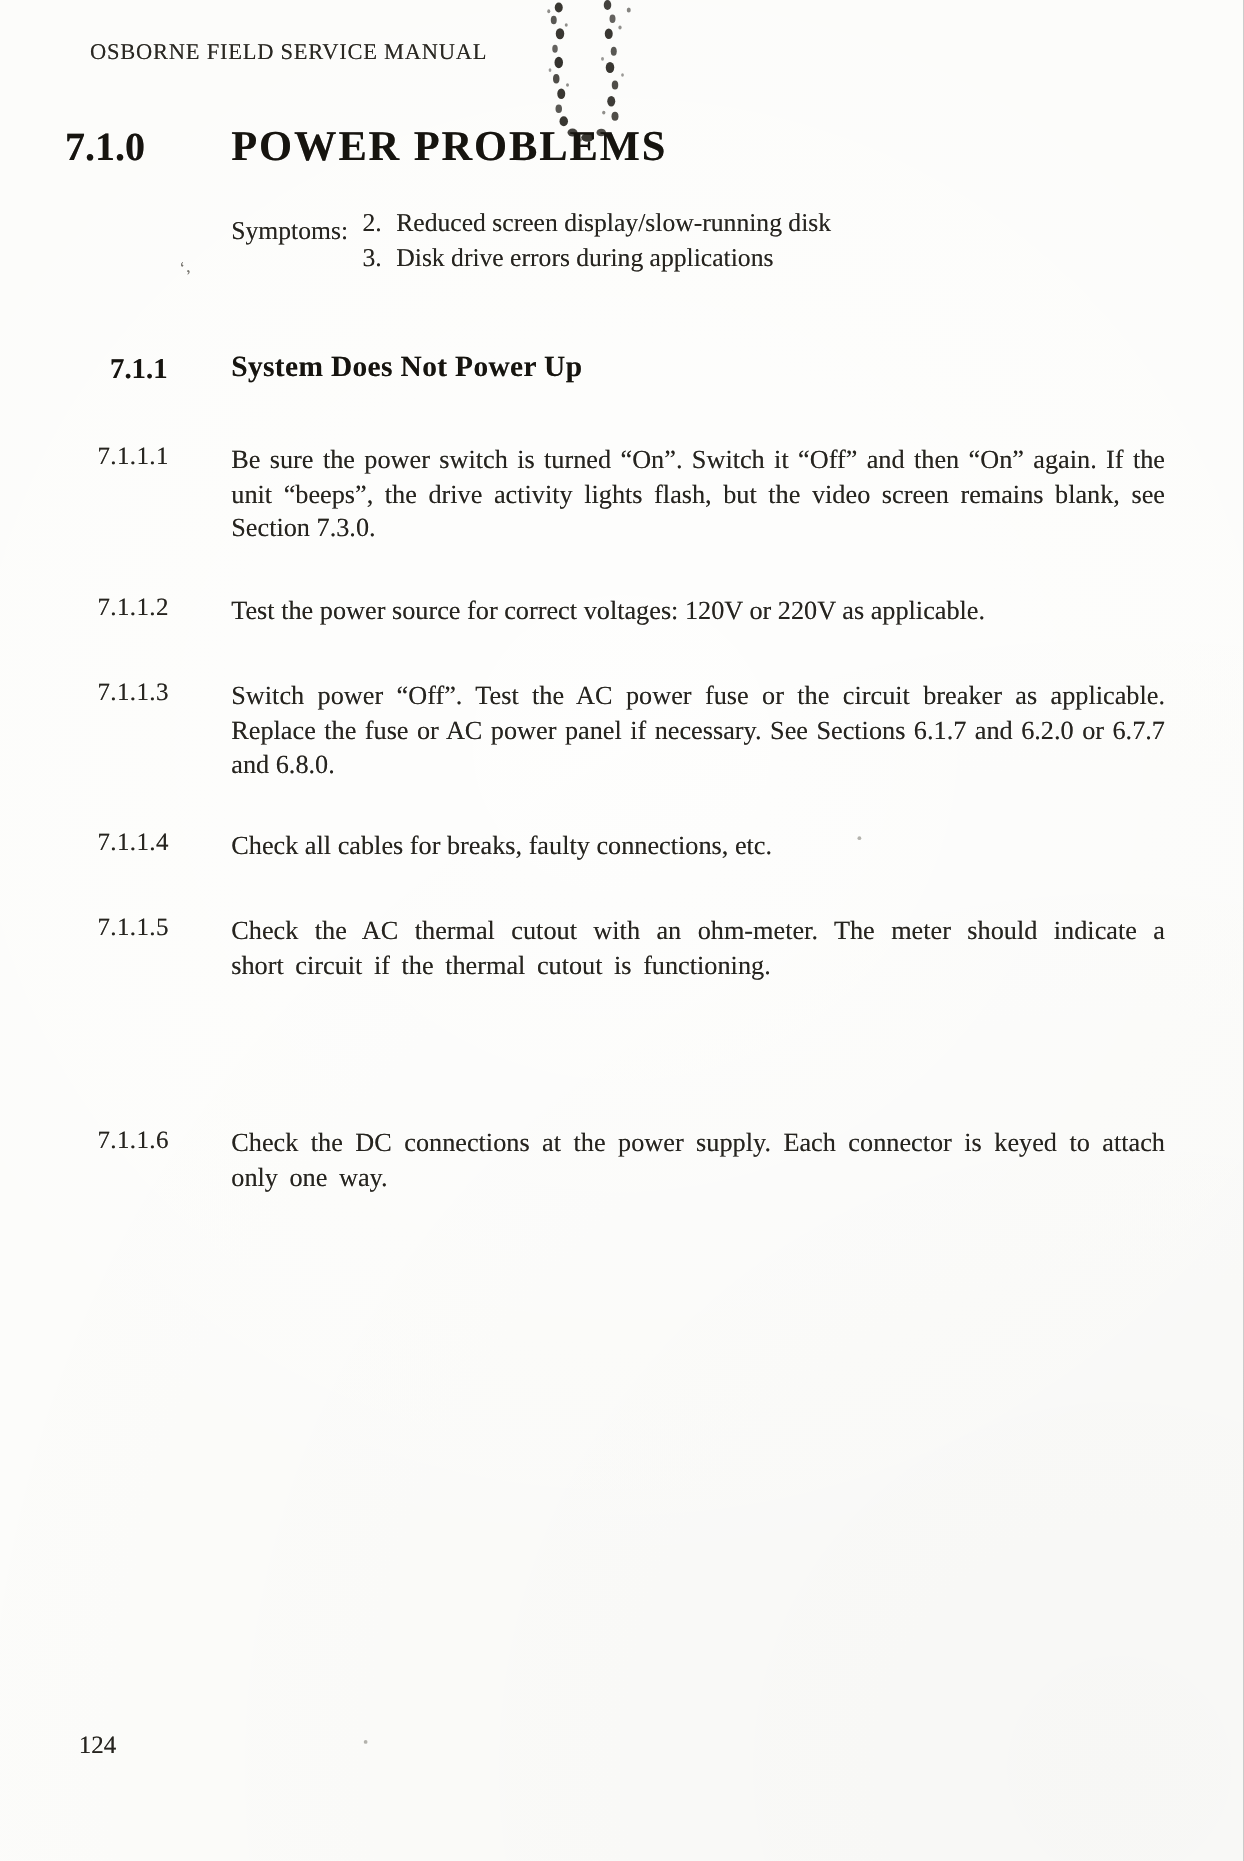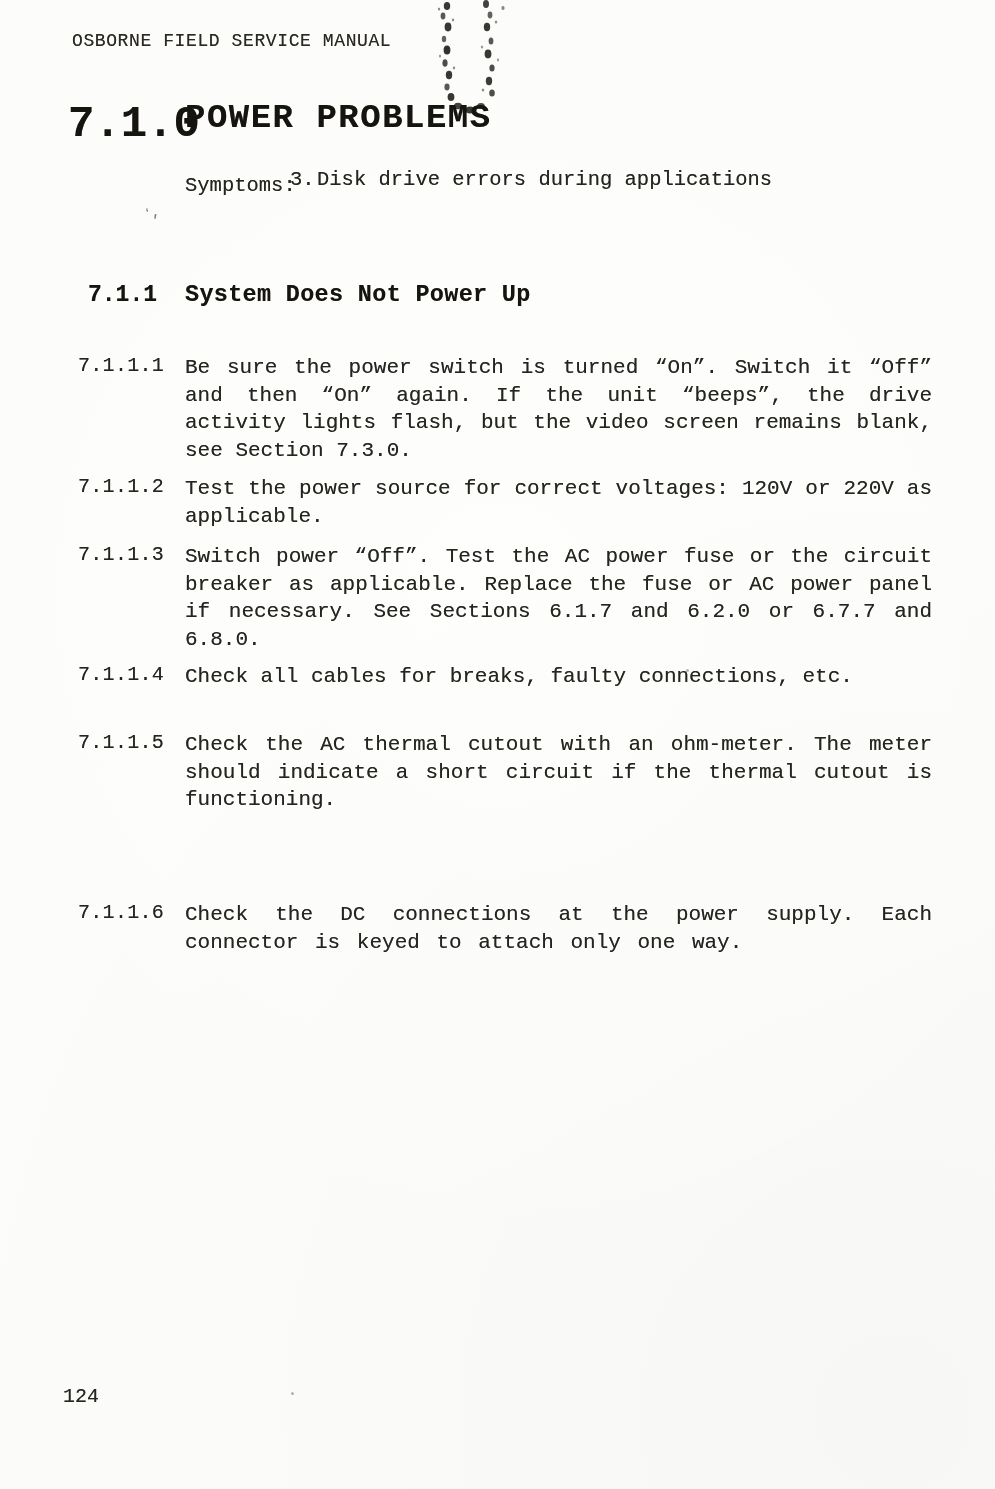--- a/index.html
+++ b/index.html
@@ -3,32 +3,32 @@
 <meta charset="utf-8">
 <style>
   html,body { margin:0; padding:0; background:#888; }
   .page {
     position:relative;
     width:995px; height:1489px;
     margin:0 auto;
     background:#fcfcfa;
     background-image: radial-gradient(circle at 50% 40%, rgba(255,255,255,.6), rgba(0,0,0,0) 70%),
                       radial-gradient(circle at 90% 95%, rgba(0,0,0,.02), rgba(0,0,0,0) 60%);
-    font-family:Liberation Mono, monospace;
+    font-family:Liberation Serif, serif;
     color:#26241f;
     overflow:hidden;
   }
   .page * { text-shadow: 0 0 .45px rgba(40,38,32,.55); }
 
   .running-header {
     position:absolute; left:72px; top:31px;
     font-size:18px; letter-spacing:.6px; color:#2a2822;
   }
 
-  .h1-num  { position:absolute; left:68px;  top:99px; font-size:44px; font-weight:bold; color:#16140f; }
+  .h1-num  { position:absolute; left:52px;  top:99px; font-size:32px; font-weight:bold; color:#16140f; }
   .h1-title{ position:absolute; left:185px; top:99px; font-size:34px; font-weight:bold; letter-spacing:1.5px; color:#16140f; }
 
   .sym-label { position:absolute; left:185px; top:174px; font-size:20.5px; }
   .sym-list  { position:absolute; left:290px; top:166px; font-size:20.5px; line-height:27.5px; }
   .sym-row .sym-num { display:inline-block; width:27px; }
 
   .h2-num  { position:absolute; left:88px;  top:282px; font-size:23px; font-weight:bold; color:#16140f; }
   .h2-title{ position:absolute; left:185px; top:281px; font-size:23.5px; font-weight:bold; letter-spacing:.3px; color:#16140f; }
 
   .para { position:absolute; left:0; width:995px; }
@@ -106,20 +106,21 @@
       <ellipse cx="83" cy="8" rx="1.6" ry="2" opacity=".55"></ellipse>
       <ellipse cx="44" cy="112" rx="1.6" ry="1.4" opacity=".5"></ellipse>
     </g>
   </svg>
 
   <div class="h1-num">7.1.0</div>
   <div class="h1-title">POWER PROBLEMS</div>
 
   <div class="sym-label">Symptoms:</div>
   <div class="sym-list">
+    <div class="sym-row"><span class="sym-num">2.</span><span>Reduced screen display/slow-running disk</span></div>
     <div class="sym-row"><span class="sym-num">3.</span><span>Disk drive errors during applications</span></div>
   </div>
 
   <div class="h2-num">7.1.1</div>
   <div class="h2-title">System Does Not Power Up</div>
 
   <div class="para" style="top:354px">
     <div class="para-num">7.1.1.1</div>
     <div class="para-body">Be sure the power switch is turned “On”. Switch it “Off” and then “On” again. If the unit “beeps”, the drive activity lights flash, but the video screen remains blank, see Section 7.3.0.</div>
   </div>

